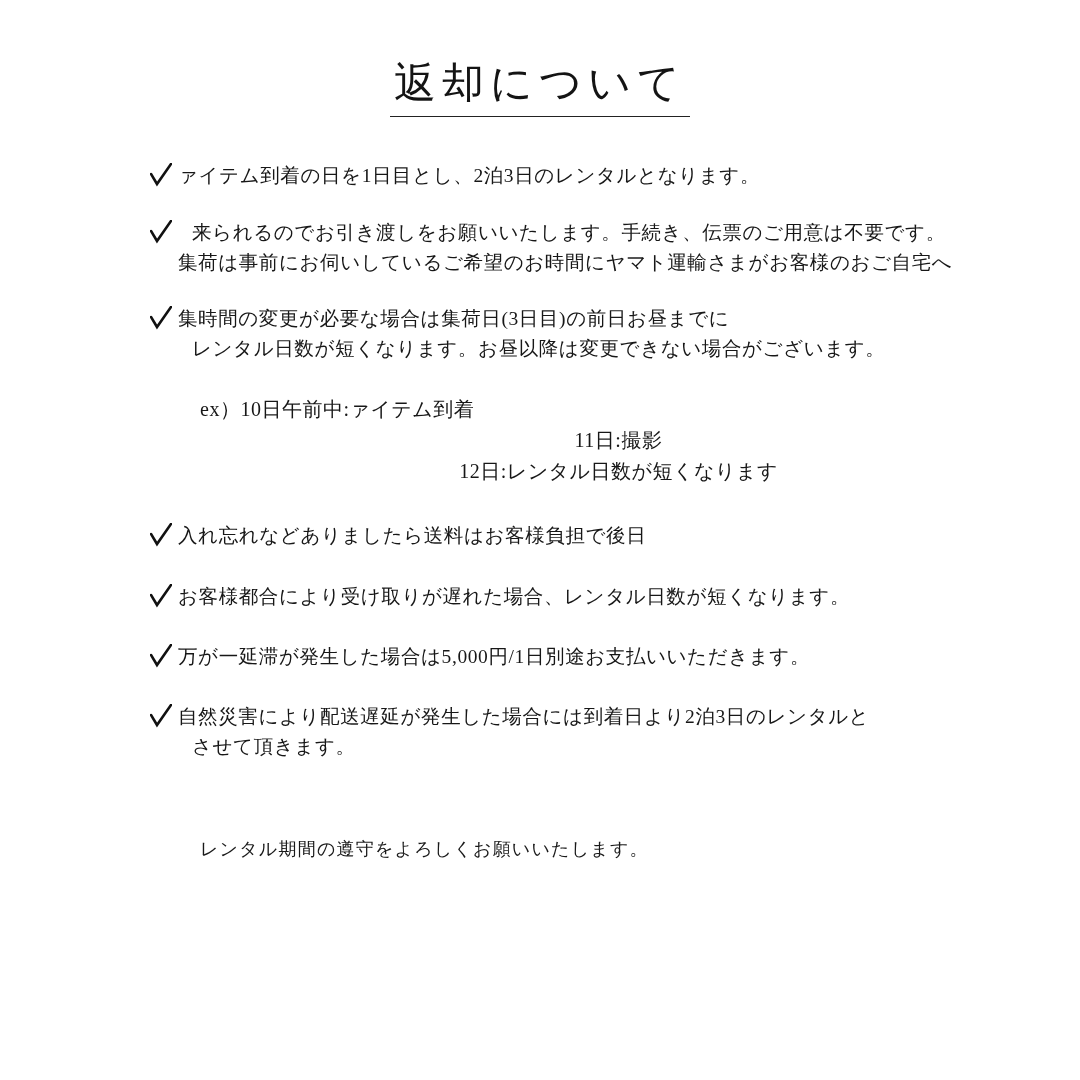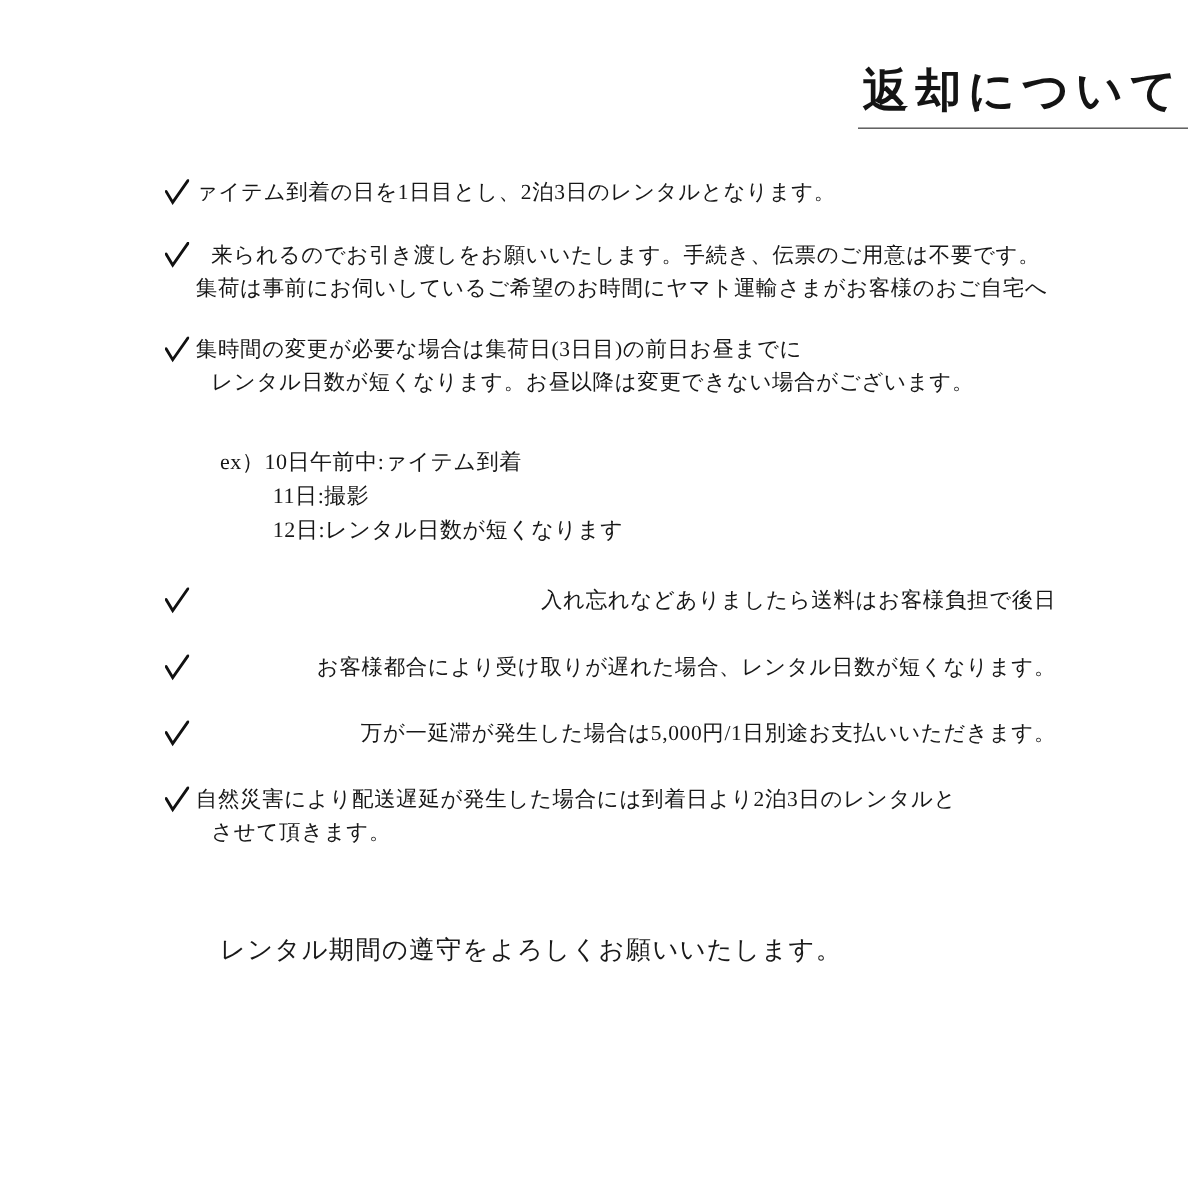--- a/index.html
+++ b/index.html
@@ -14,38 +14,38 @@
     color: #1a1a1a;
     overflow: hidden;
   }
   .page {
     position: relative;
     width: 1080px;
     height: 1080px;
     box-sizing: border-box;
   }
   .title {
-    text-align: right;
+    text-align: center;
     font-size: 42px;
     letter-spacing: 6px;
-    font-weight: 700;
+    font-weight: 400;
     color: #141414;
     margin: 0;
     padding-top: 58px;
     line-height: 1.2;
   }
   .title-inner {
     display: inline-block;
     border-bottom: 1.5px solid #222;
     padding: 0 4px 8px 4px;
   }
   .content {
     margin-top: 44px;
     padding-left: 178px;
-    padding-right: 120px;
+    padding-right: 91px;
   }
   .item {
     position: relative;
     margin-bottom: 26px;
   }
   .check {
     position: absolute;
     left: -28px;
     top: 2px;
     width: 22px;
@@ -59,41 +59,41 @@
     font-size: 19.5px;
     line-height: 1.55;
     letter-spacing: 0.6px;
     color: #171717;
     white-space: nowrap;
   }
   .line.indent {
     padding-left: 14px;
   }
   .example {
-    margin: 41px 0 34px 0;
+    margin: 30px 0 34px 0;
     padding-left: 22px;
   }
   .example .ex-line {
     font-size: 20px;
     line-height: 1.55;
     letter-spacing: 0.5px;
     color: #171717;
     white-space: nowrap;
   }
   .example .ex-line.sub {
     padding-left: 48px;
+    text-align: center;
   }
   .spacer-item {
     margin-bottom: 30px;
-    text-align: right;
   }
   .footer-note {
     margin-top: 74px;
     padding-left: 22px;
-    font-size: 23px;
+    font-size: 18px;
     letter-spacing: 1.2px;
     color: #191919;
     font-family: Liberation Serif, serif;
   }
 </style>
 </head>
 <body>
 
 <div class="page">
 

